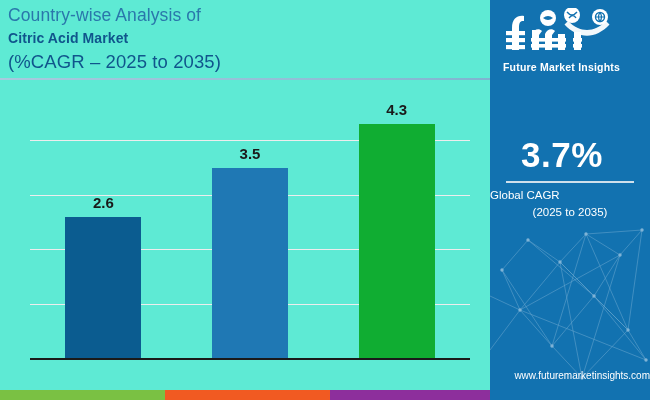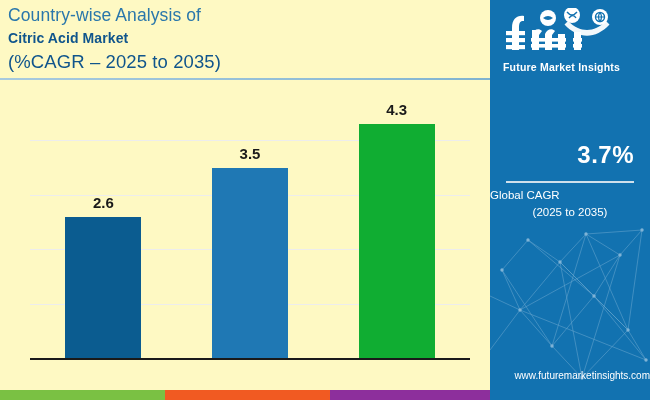--- a/index.html
+++ b/index.html
@@ -4,21 +4,21 @@
 <style>
   html,body{margin:0;padding:0;}
   body{
     width:650px;height:400px;overflow:hidden;
     font-family:"Liberation Sans", sans-serif;
     background:#ffffff;
   }
   #root{position:relative;width:650px;height:400px;}
 
   
-  .left-panel{position:absolute;left:0;top:0;width:490px;height:400px;background:#fef9c3;}
+  .left-panel{position:absolute;left:0;top:0;width:490px;height:400px;background:#5eead4;}
 
   .header{position:absolute;left:8px;top:4px;width:470px;}
   .title-line1{
     font-size:17.5px;color:#2a77ab;letter-spacing:.1px;line-height:22px;
     font-weight:400;white-space:nowrap;
   }
   .title-line2{
     font-size:14px;color:#10558c;font-weight:bold;line-height:24px;
     letter-spacing:.1px;white-space:nowrap;
   }
@@ -54,22 +54,22 @@
   }
   .net-svg{position:absolute;left:0;top:200px;width:160px;height:200px;opacity:.55;}
 
   .logo-wrap{position:absolute;left:8px;top:8px;width:127px;text-align:center;}
   .logo-mark{display:block;margin:0 auto;}
   .logo-sub{
     margin-top:3px;font-size:10.5px;color:#ffffff;font-weight:600;letter-spacing:.2px;
   }
 
   .cagr-value{
-    position:absolute;left:0;top:134px;width:144px;text-align:right;
-    font-size:24px;font-weight:bold;color:#ffffff;letter-spacing:.5px;line-height:42px;
+    position:absolute;left:0;top:134px;width:144px;text-align:center;
+    font-size:35px;font-weight:bold;color:#ffffff;letter-spacing:.5px;line-height:42px;
   }
   .cagr-divider{
     position:absolute;left:16px;top:181px;width:128px;height:2px;background:#cfe0ec;
   }
   .cagr-label{
     position:absolute;left:0;top:187px;width:160px;text-align:left;
     font-size:11.5px;color:#ffffff;line-height:17px;
   }
   .cagr-period{
     position:absolute;left:0;top:204px;width:160px;text-align:center;

